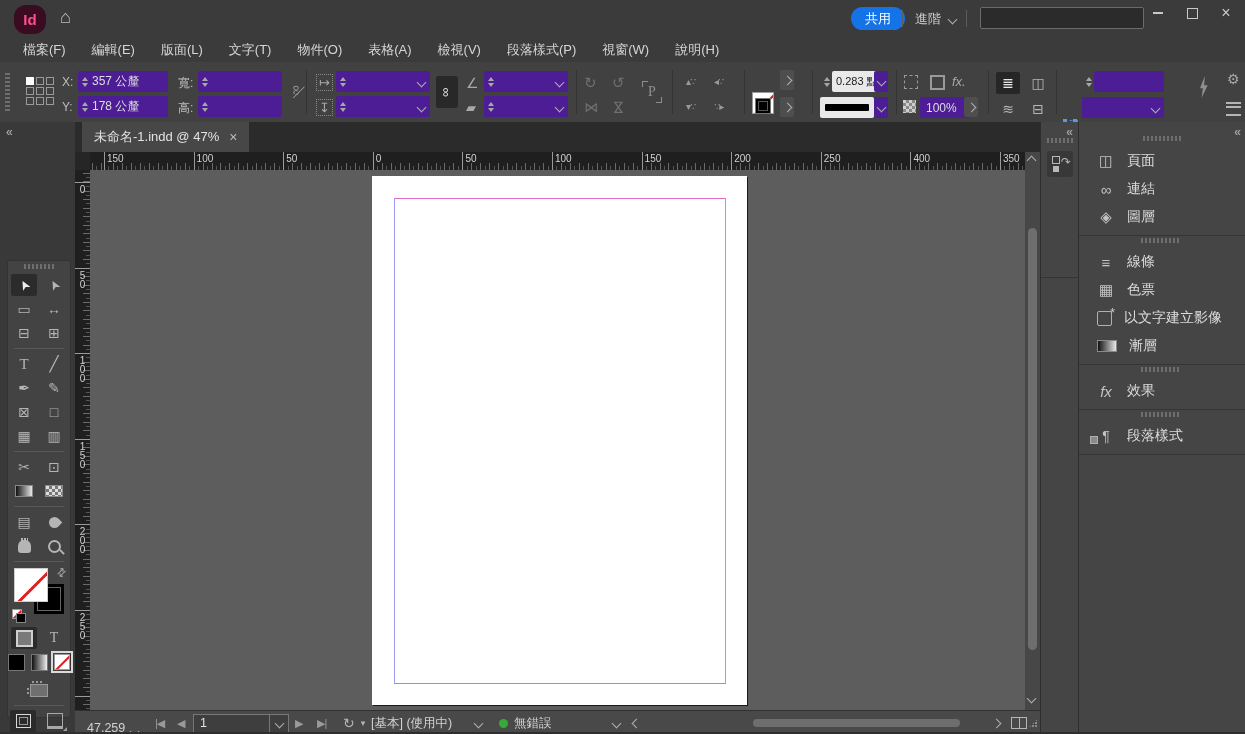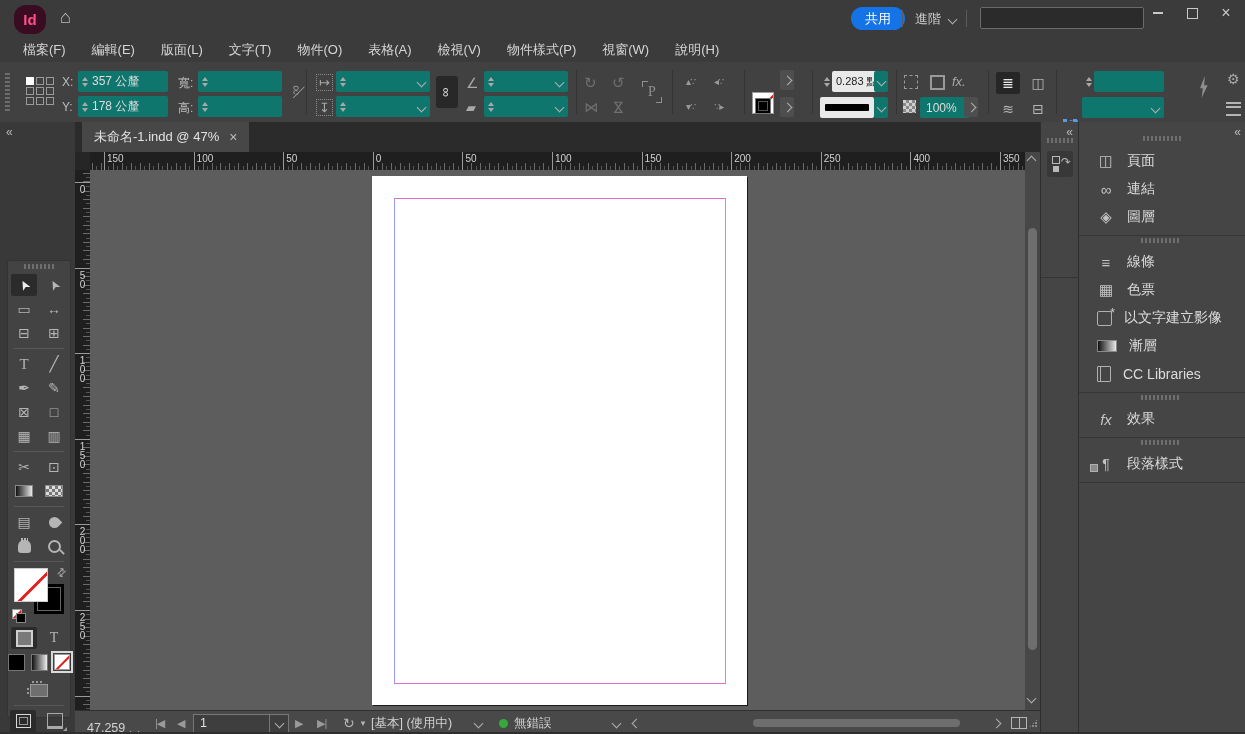--- a/index.html
+++ b/index.html
@@ -27,21 +27,21 @@
   .menubar{position:absolute;left:0;top:37px;width:1245px;height:25px;background:#3b3b3b;
            border-bottom:1px solid #2d2d2d;display:flex;align-items:center;padding-left:10px;gap:0;}
   .menu-item{padding:0 13px;color:#d6d6d6;font-size:13px;}
   
   .controlbar{position:absolute;left:0;top:62px;width:1245px;height:60px;background:#414141;border-bottom:1px solid #2a2a2a;}
   .vgrip{width:5px;height:38px;background:repeating-linear-gradient(0deg,#6e6e6e 0 2px,transparent 2px 4px);}
   .refgrid{display:grid;grid-template-columns:repeat(3,8px);grid-template-rows:repeat(3,8px);gap:2px;}
   .refgrid i{border:1px solid #9a9a9a;background:transparent;}
   .refgrid i.on{background:#fff;border-color:#fff;}
   .cp-label{color:#bdbdbd;font-size:12px;}
-  .fld{background:#0f766e;border-radius:2px;height:21px;display:flex;align-items:center;color:#ddd;font-size:12px;}
+  .fld{background:#4c1d95;border-radius:2px;height:21px;display:flex;align-items:center;color:#ddd;font-size:12px;}
   .fld.lite{background:#e9e9e9;color:#1c1c1c;}
   .stp{display:flex;flex-direction:column;justify-content:center;gap:2px;padding:0 4px;}
   .stp i{display:block;width:0;height:0;border-left:3.5px solid transparent;border-right:3.5px solid transparent;}
   .stp i.u{border-bottom:4px solid #a8a8a8;}
   .stp i.d{border-top:4px solid #a8a8a8;}
   .fldval{flex:1;white-space:nowrap;overflow:hidden;}
   .ddchev{padding:0 5px;}
   .cpdiv{position:absolute;top:8px;width:1px;height:44px;background:#343434;}
   .cpico{color:#a8a8a8;font-size:13px;line-height:1;}
   .dotbox{border:1px dotted #8a8a8a;width:15px;height:15px;display:flex;align-items:center;justify-content:center;}
@@ -213,21 +213,21 @@
   </div>
 
   <div class="menubar" data-name="menu-bar" id="menu-bar">
       <span class="menu-item" data-name="menu-item">檔案(F)</span>
       <span class="menu-item" data-name="menu-item">編輯(E)</span>
       <span class="menu-item" data-name="menu-item">版面(L)</span>
       <span class="menu-item" data-name="menu-item">文字(T)</span>
       <span class="menu-item" data-name="menu-item">物件(O)</span>
       <span class="menu-item" data-name="menu-item">表格(A)</span>
       <span class="menu-item" data-name="menu-item">檢視(V)</span>
-      <span class="menu-item" data-name="menu-item">物件樣式(P)</span>
+      <span class="menu-item" data-name="menu-item">段落樣式(P)</span>
       <span class="menu-item" data-name="menu-item">視窗(W)</span>
       <span class="menu-item" data-name="menu-item">說明(H)</span>
     </div>
 
   <div class="controlbar" data-name="control-panel">
     <div class="abs" style="left:5px;top:11px;" data-name="panel-grip">
         <div class="vgrip"></div>
       </div>
     <div class="abs refgrid" style="left:26px;top:15px;" data-name="reference-point-proxy">
       <i class="on"></i>
@@ -626,24 +626,20 @@
           <span data-name="panel-item-label">色票</span>
         </div>
         <div class="dock-item" data-name="panel-item-text-to-image">
           <span class="dock-ic ic-tti" data-name="text-to-image-icon"></span>
           <span data-name="panel-item-label">以文字建立影像</span>
         </div>
         <div class="dock-item" data-name="panel-item-gradient">
           <span class="dock-ic ic-gradbar" data-name="gradient-icon"></span>
           <span data-name="panel-item-label">漸層</span>
         </div>
-        <div class="dock-item" data-name="panel-item-cc-libraries">
-          <span class="dock-ic ic-cclib" data-name="cc-libraries-icon"></span>
-          <span data-name="panel-item-label">CC Libraries</span>
-        </div>
         <div class="dock-div" data-name="dock-divider">
           <div class="hgrip"></div>
         </div>
         <div class="dock-item" data-name="panel-item-effects">
           <span class="dock-ic ital" data-name="effects-icon">fx</span>
           <span data-name="panel-item-label">效果</span>
         </div>
         <div class="dock-div" data-name="dock-divider">
           <div class="hgrip"></div>
         </div>

